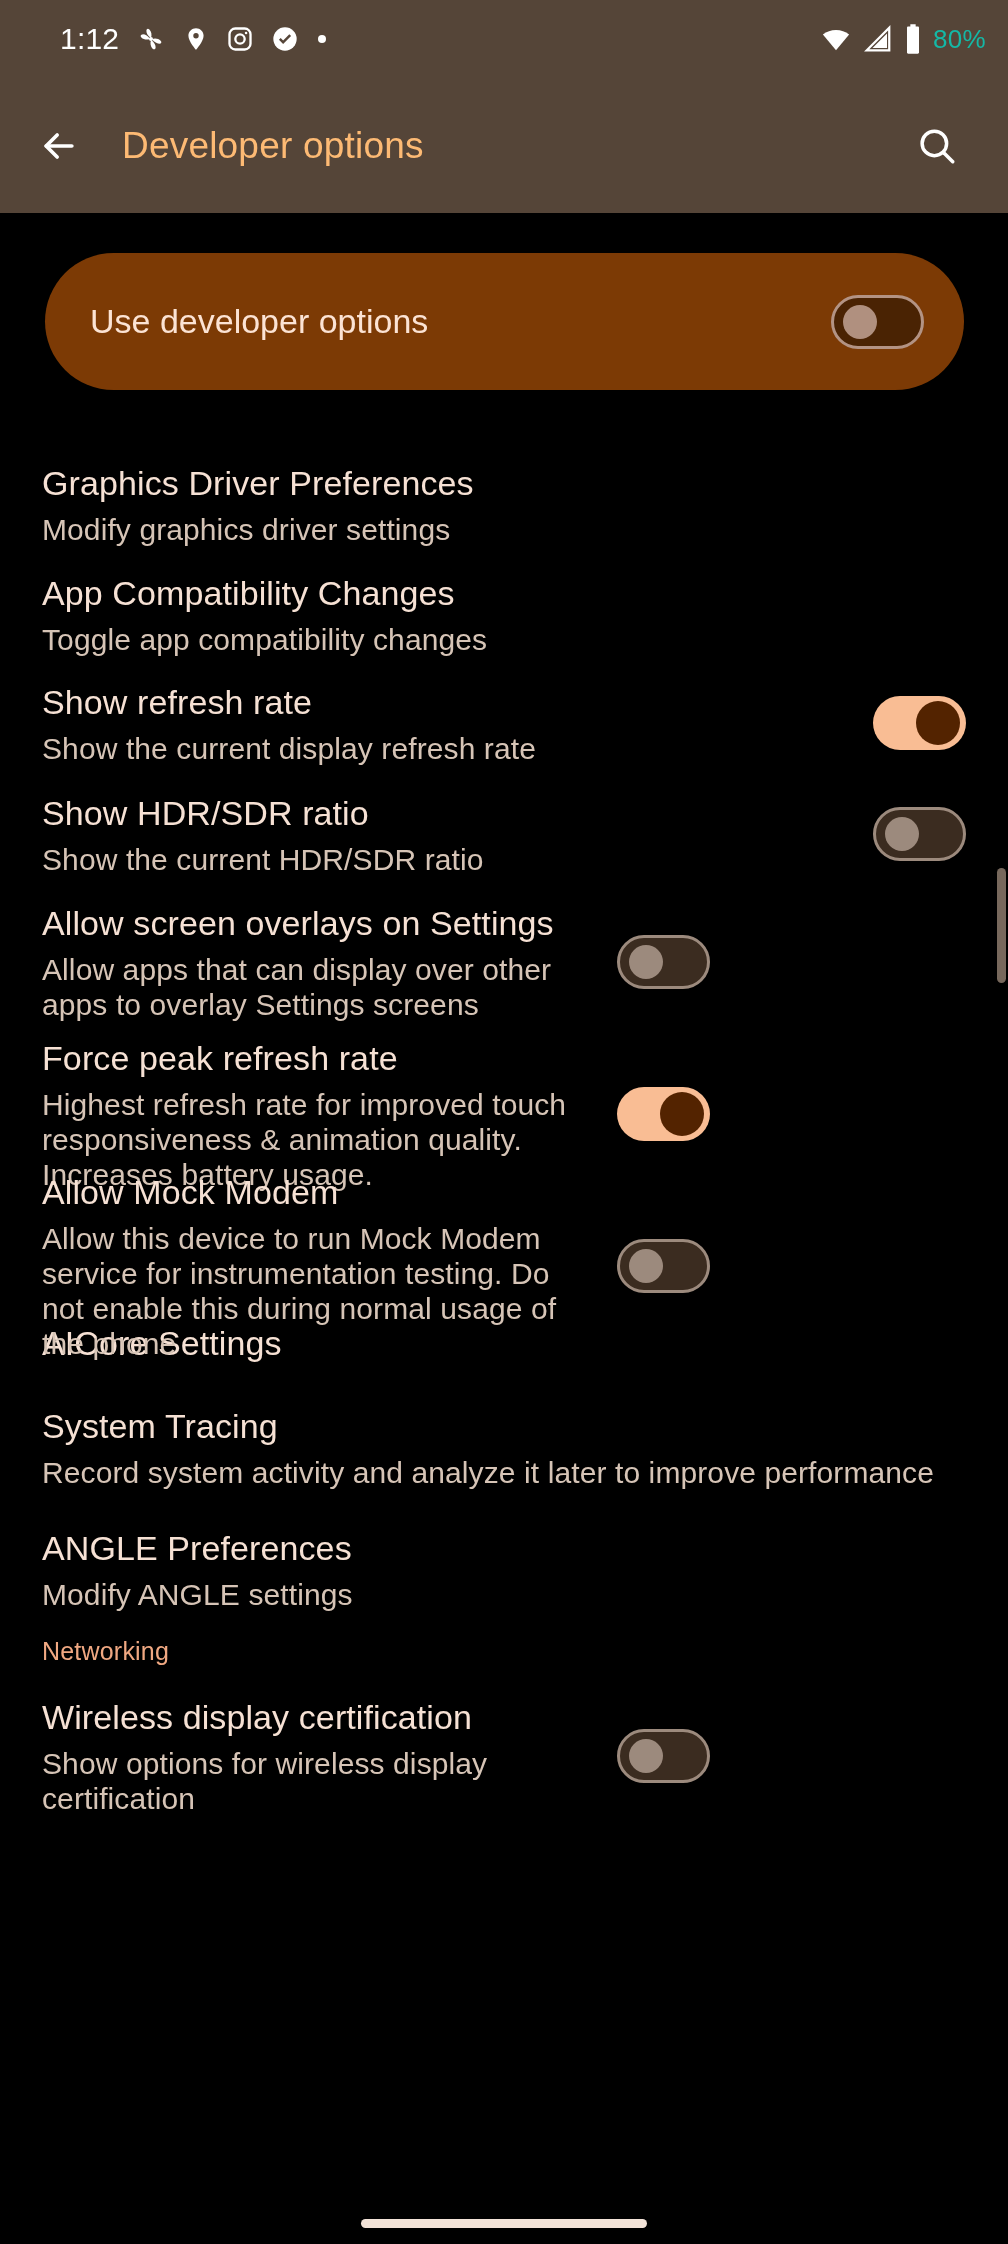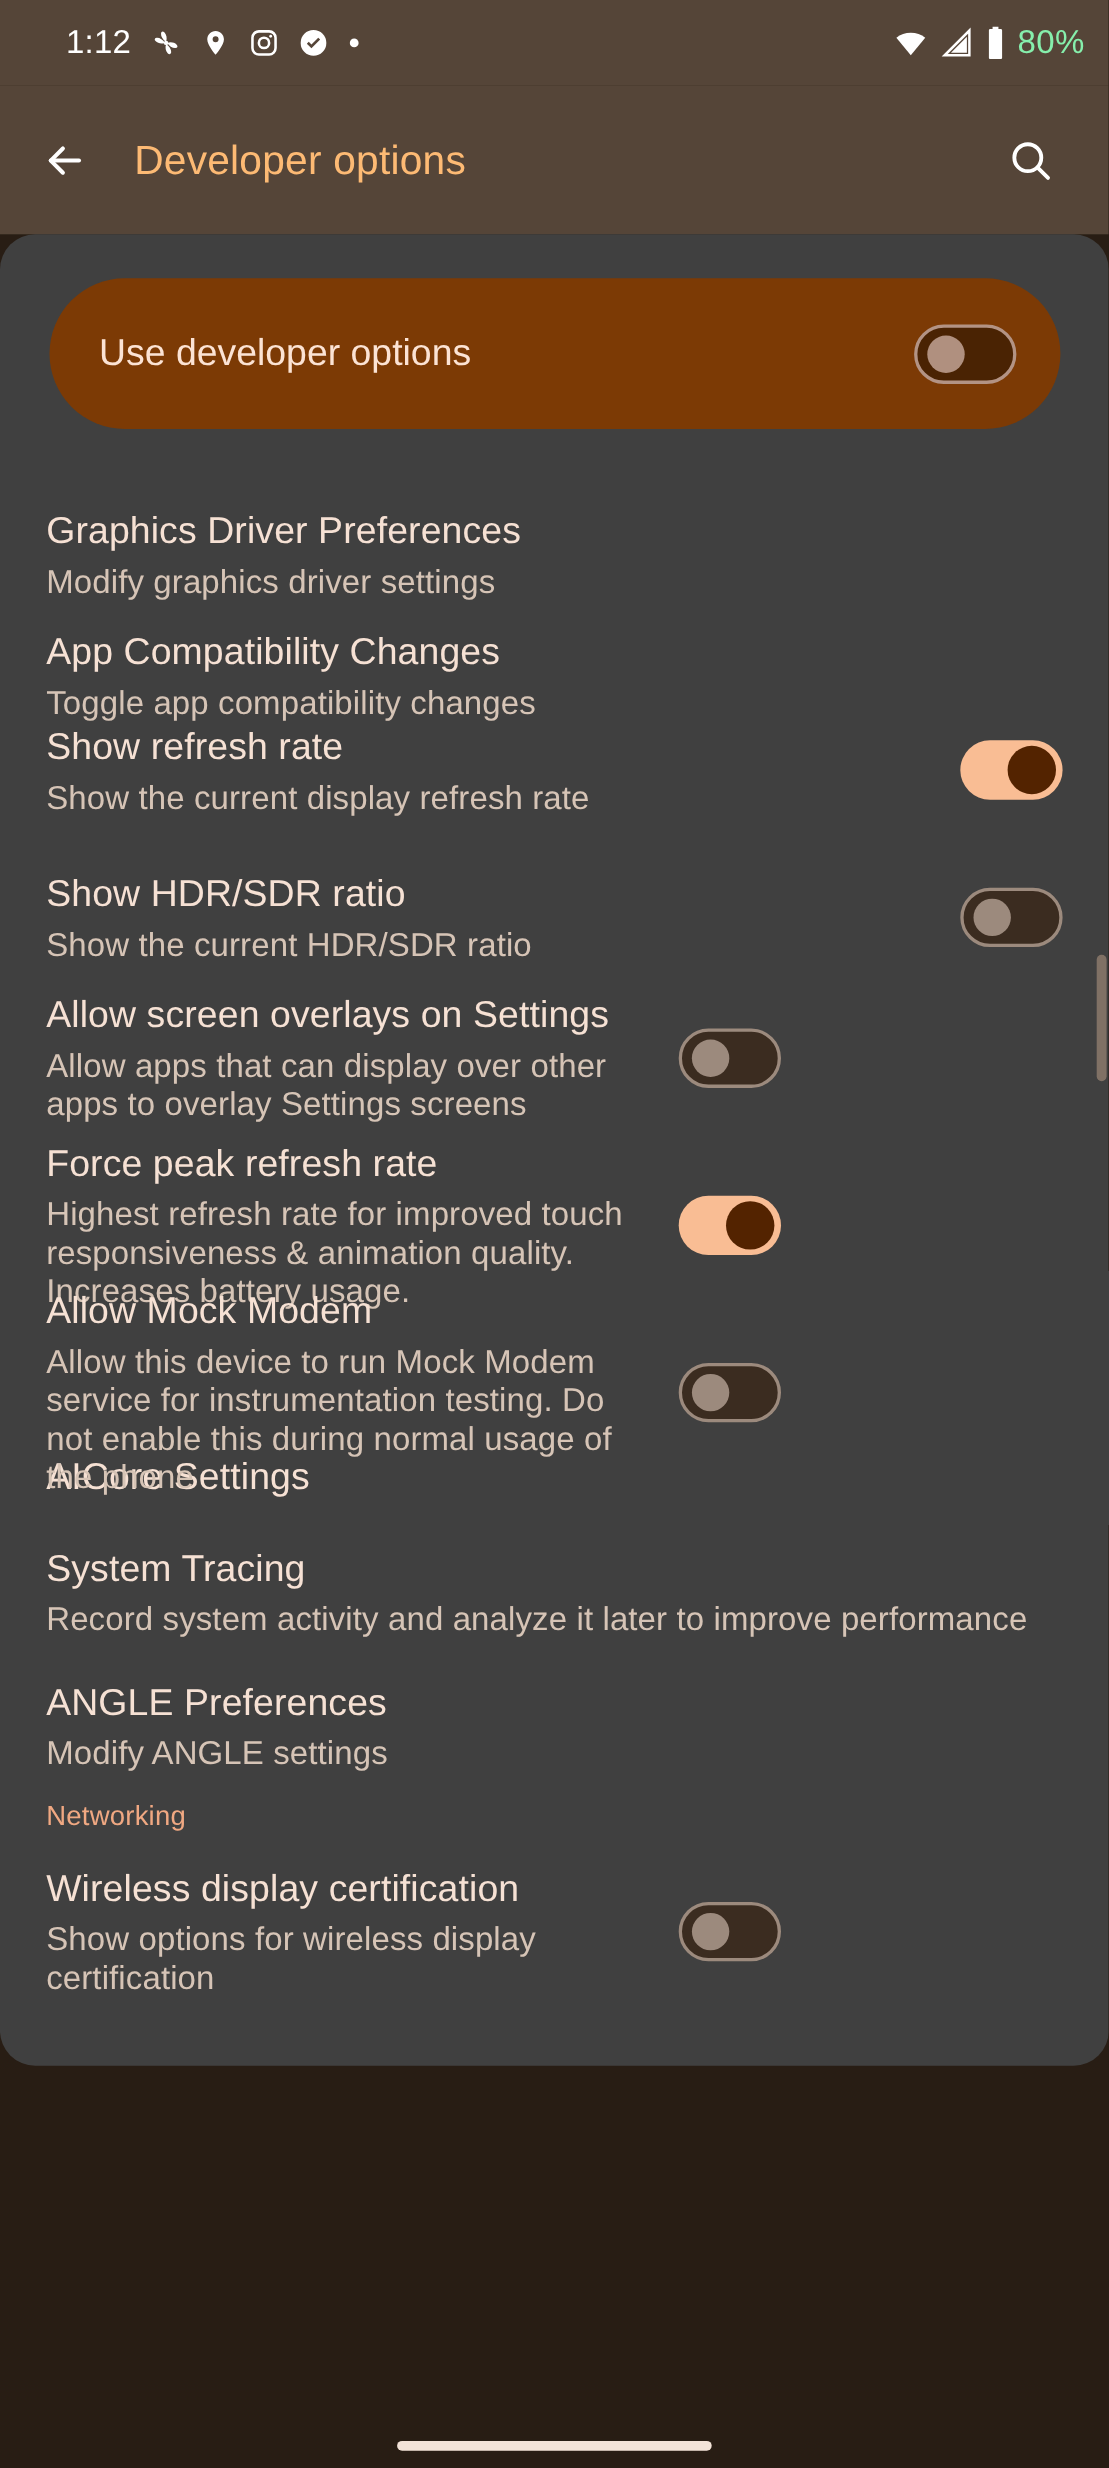--- a/index.html
+++ b/index.html
@@ -13,36 +13,36 @@
 
   
   .statusbar {
     position:absolute; top:0; left:0; width:1008px; height:78px;
     background:#554538; display:flex; align-items:center;
     padding:0 22px 0 60px;
   }
   .sb-left { display:flex; align-items:center; gap:17px; }
   .sb-time { color:#ffffff; font-size:30px; letter-spacing:.2px; font-weight:400; }
   .sb-right { margin-left:auto; display:flex; align-items:center; gap:10px; }
-  .sb-batt-text { color:#86efac; font-size:30px; font-weight:400; letter-spacing:.3px; }
+  .sb-batt-text { color:#14b8a6; font-size:26px; font-weight:400; letter-spacing:.3px; }
   .sb-ico { display:block; }
 
   
   .appbar {
     position:absolute; top:78px; left:0; width:1008px; height:135px;
     background:#554538; display:flex; align-items:center; padding:0 40px 0 28px;
   }
   .appbar-back { width:62px; height:62px; display:flex; align-items:center; justify-content:center; }
   .appbar-title {
     color:#fdba74; font-size:37px; font-weight:400; margin-left:32px; letter-spacing:.2px;
   }
   .appbar-search { margin-left:auto; width:62px; height:62px; display:flex; align-items:center; justify-content:center; }
 
   
-  .content { position:absolute; top:213px; left:0; width:1008px; height:1665px; background:#404040;border-radius:32px; }
+  .content { position:absolute; top:213px; left:0; width:1008px; height:2031px; background:#000000; }
 
   .master-card {
     position:absolute; left:45px; top:40px; width:919px; height:137px;
     background:#7c3a05; border-radius:70px;
     display:flex; align-items:center; padding:0 40px 0 45px;
   }
   .master-label { color:#fce3d4; font-size:34px; font-weight:400; }
 
   
   .switch { position:relative; width:93px; height:54px; flex:none; }
@@ -159,21 +159,21 @@
       </div>
     </div>
 
     <div class="row" style="top:358px;">
       <div class="row-text">
         <div class="row-title">App Compatibility Changes</div>
         <div class="row-sub">Toggle app compatibility changes</div>
       </div>
     </div>
 
-    <div class="row" style="top:444px;gap:28px;">
+    <div class="row" style="top:467px;gap:28px;">
       <div class="row-text">
         <div class="row-title">Show refresh rate</div>
         <div class="row-sub">Show the current display refresh rate</div>
       </div>
       <div class="switch on">
         <div class="track"></div>
         <div class="thumb"></div>
       </div>
     </div>
 

